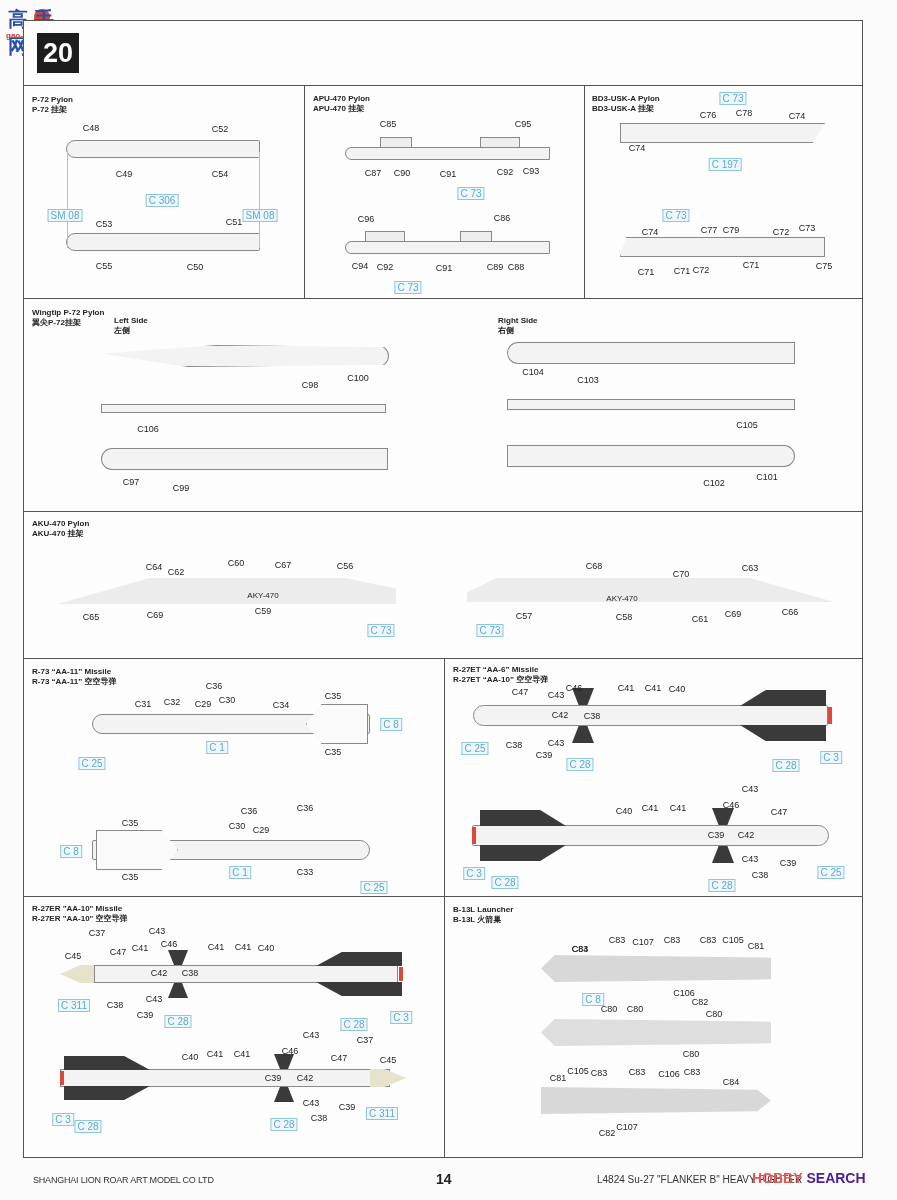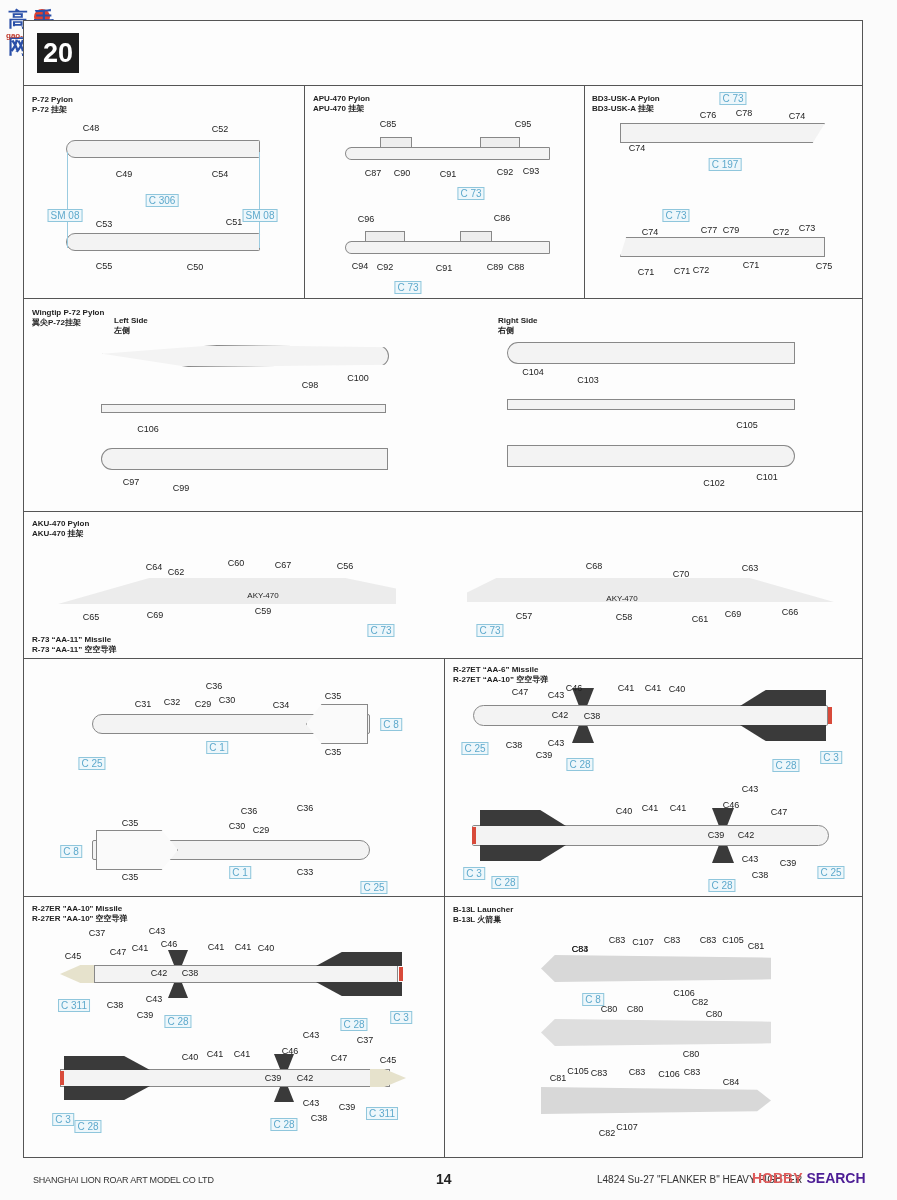--- a/index.html
+++ b/index.html
@@ -186,21 +186,21 @@
   <div class="callout" style="left:750px; top:563px;">C63</div>
   <div class="callout" style="left:624px; top:612px;">C58</div>
   <div class="callout" style="left:700px; top:614px;">C61</div>
   <div class="callout" style="left:733px; top:609px;">C69</div>
   <div class="callout" style="left:790px; top:607px;">C66</div>
   <div class="callout" style="left:622px; top:594px; font-size:8px;">AKY-470</div>
   <div class="ref" style="left:490px; top:624px;">C 73</div>
 </section>
 
 <section>
-  <div class="panel-title" style="left:32px; top:635px;">
+  <div class="panel-title" style="left:32px; top:667px;">
     <div>R-73 “AA-11” Missile</div>
     <div>R-73 “AA-11” 空空导弹</div>
   </div>
 
   <div class="part" style="left:92px; top:714px; width:278px; height:20px; border-radius:10px 2px 2px 10px;"></div>
   <div class="part inner" style="left:306px; top:704px; width:62px; height:40px; clip-path: polygon(0 50%, 25% 0, 100% 0, 100% 100%, 25% 100%);"></div>
   <div class="callout" style="left:143px; top:699px;">C31</div>
   <div class="callout" style="left:172px; top:697px;">C32</div>
   <div class="callout" style="left:214px; top:681px;">C36</div>
   <div class="callout" style="left:203px; top:699px;">C29</div>

